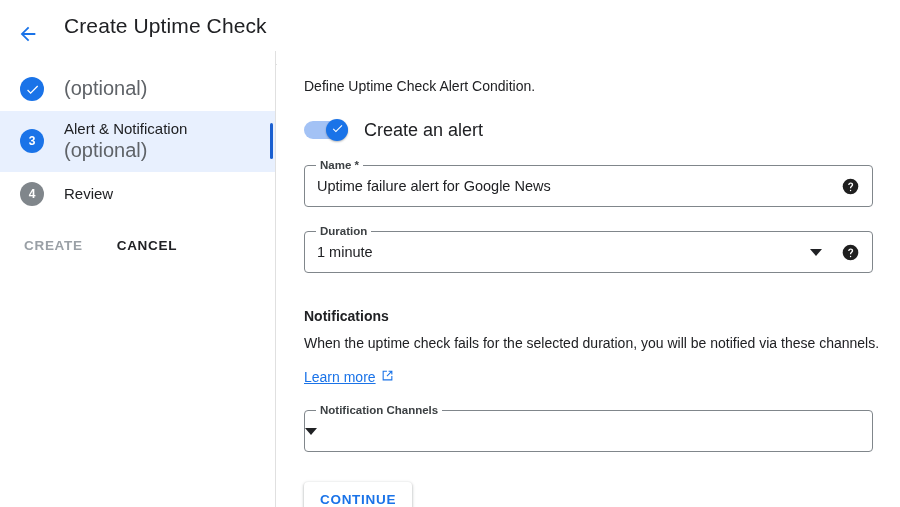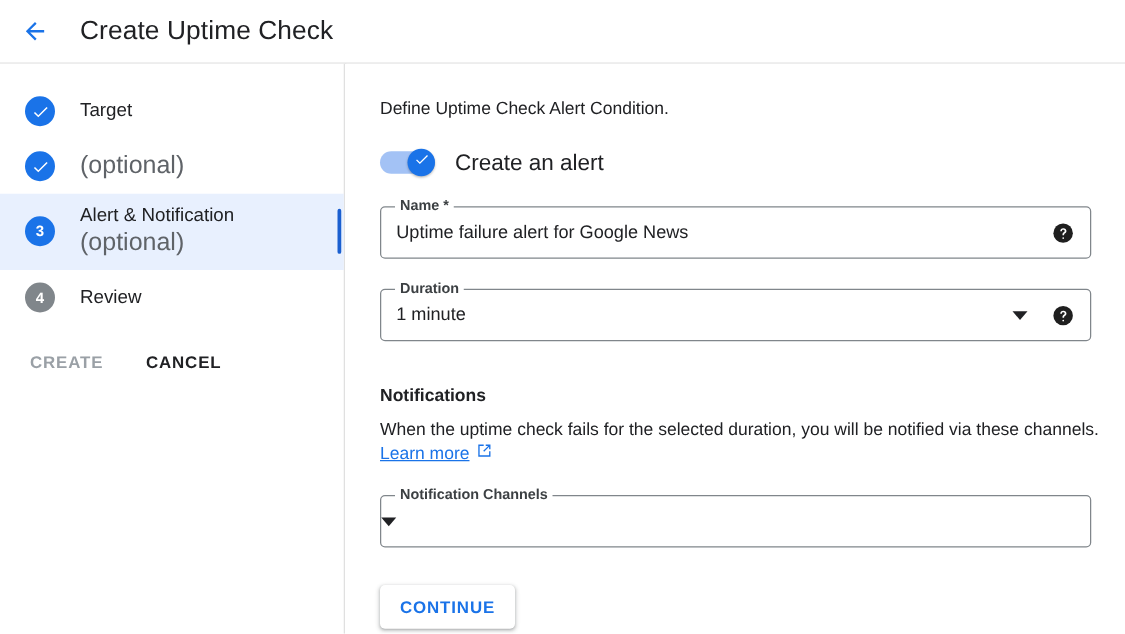--- a/index.html
+++ b/index.html
@@ -7,22 +7,22 @@
     width: 900px; height: 507px;
     background: #ffffff;
     font-family: "Liberation Sans", sans-serif;
     color: #202124;
     overflow: hidden;
   }
   .app { position: relative; width: 900px; height: 507px; background:#fff; }
 
   
   .header {
-    position: absolute; left: 0; top: 0; width: 900px; height: 51px;
-    display: flex; align-items: center;
+    position: absolute; left: 0; top: 14px; width: 900px; height: 51px;
+    display: flex; 
     border-bottom: 1px solid #e0e0e0;
     background: #fff;
   }
   .back-btn {
     width: 40px; height: 40px; margin-left: 8px;
     display: flex; align-items: center; justify-content: center;
     border: none; background: transparent; cursor: pointer; border-radius: 50%;
   }
   .back-btn svg { display:block; }
   .page-title {
@@ -125,21 +125,21 @@
   .caret {
     flex: 0 0 auto; width: 0; height: 0; margin-right: 14px;
     border-left: 6px solid transparent; border-right: 6px solid transparent;
     border-top: 7px solid #202124; cursor: pointer;
   }
   .caret.gap { margin-right: 20px; }
 
   .sect-title { margin-top: 35px; font-size: 14px; font-weight: 700; color: #202124; }
   .sect-desc { margin-top: 11px; font-size: 14px; color: #202124; }
   .learn-more {
-    display: inline-flex; align-items: flex-end; gap: 5px; margin-top: 3px;
+    display: inline-flex; align-items: flex-end; gap: 5px; margin-top: 18px;
     font-size: 14px; color: #1a73e8; text-decoration: underline; cursor: pointer;
   }
 
   .continue-wrap { margin-top: 30px; }
   .continue-btn {
     display: inline-block; padding: 10px 16px; border: none; border-radius: 4px;
     background: #fff; color: #1a73e8; cursor: pointer;
     font-family: "Liberation Sans", sans-serif;
     font-size: 13.5px; font-weight: 700; letter-spacing: 0.7px;
     box-shadow: 0 1px 2px rgba(60,64,67,0.30), 0 1px 3px 1px rgba(60,64,67,0.15);
@@ -157,33 +157,20 @@
           <path d="M20 11H7.8l5.6-5.6L12 4l-8 8 8 8 1.4-1.4L7.8 13H20z" fill="#1a73e8"></path>
         </svg>
       </span>
     </button>
     <div class="page-title">Create Uptime Check</div>
   </div>
 
   <div class="sidebar">
     <div class="steps">
 
-      <div class="step">
-        <div class="badge">
-          <span>
-            <svg width="15" height="15" viewBox="0 0 24 24" aria-hidden="true">
-              <path d="M9 16.2L4.8 12l-1.4 1.4L9 19 21 7l-1.4-1.4z" fill="#ffffff"></path>
-            </svg>
-          </span>
-        </div>
-        <div class="step-text">
-          <div class="step-label">Target</div>
-        </div>
-
-      </div>
 
       <div class="step">
         <div class="badge">
           <span>
             <svg width="15" height="15" viewBox="0 0 24 24" aria-hidden="true">
               <path d="M9 16.2L4.8 12l-1.4 1.4L9 19 21 7l-1.4-1.4z" fill="#ffffff"></path>
             </svg>
           </span>
         </div>
         <div class="step-text">

